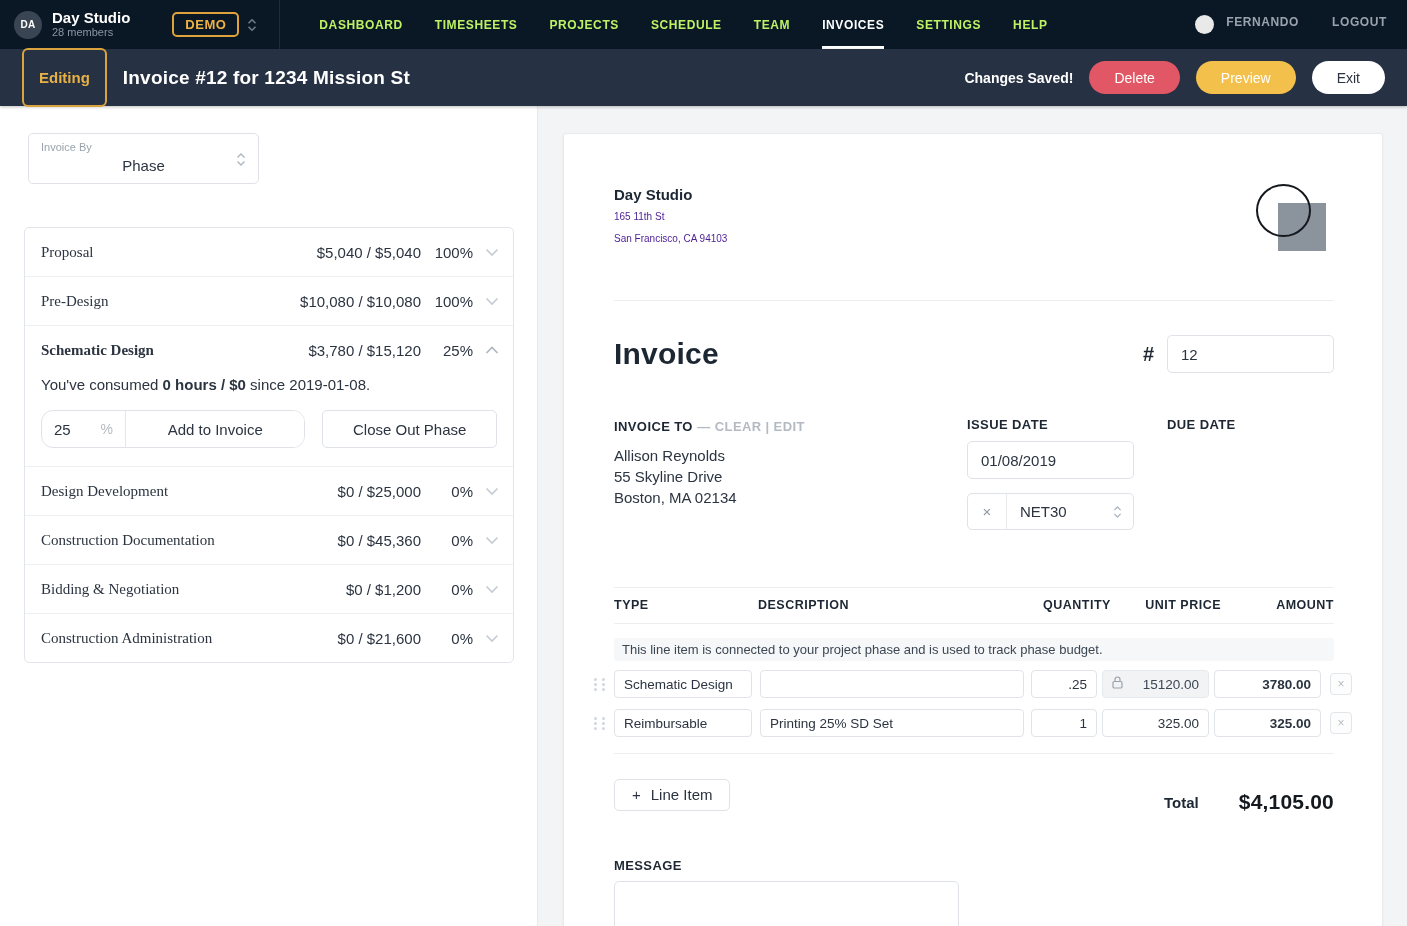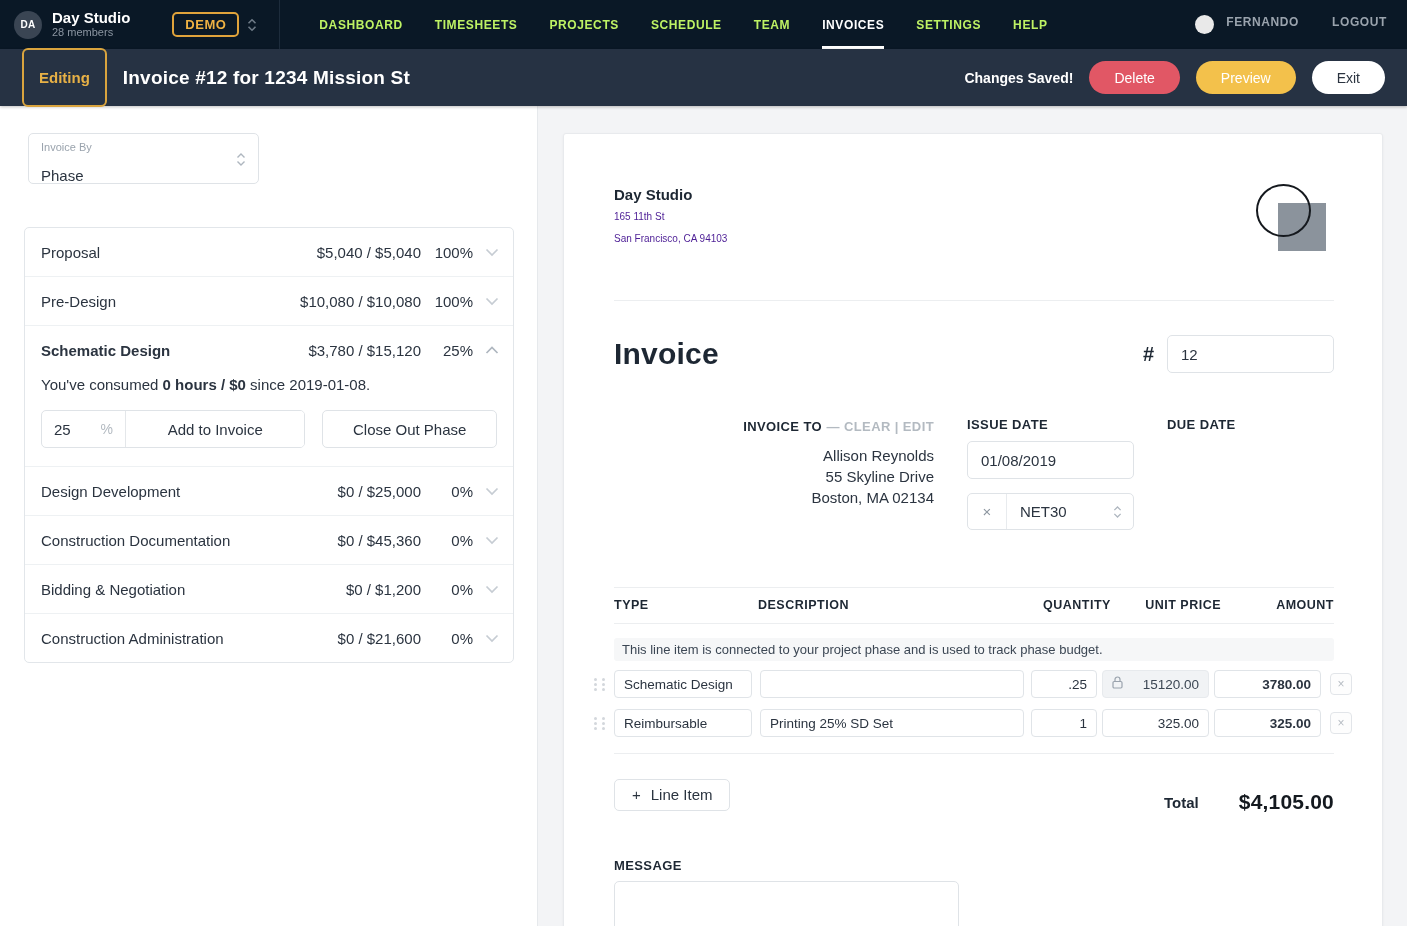--- a/index.html
+++ b/index.html
@@ -72,44 +72,44 @@
   .left-panel{
     position:absolute; left:0; top:0; bottom:0; width:538px;
     background:#fff; border-right:1px solid #e6e9ec; padding:27px 24px 0 28px;
   }
   
   .invoice-by{
     width:231px; height:51px; border:1px solid #dfe3e7; border-radius:5px;
     padding:7px 12px; position:relative; cursor:pointer; background:#fff;
   }
   .invoice-by .small-label{ font-size:11px; color:#9aa3ad; }
-  .invoice-by .value{ font-size:15px; color:#2b3440; margin-top:14px; }
+  .invoice-by .value{ font-size:15px; color:#2b3440; margin-top:4px;text-align:center; }
   .invoice-by .sorter{ position:absolute; right:12px; top:18px; }
 
   
   .phases-card{
     margin-top:43px; width:490px; margin-left:-4px;
     border:1px solid #e2e6ea; border-radius:5px; background:#fff;
   }
   .phase-row{ border-top:1px solid #eef1f3; }
   .phase-row:first-child{ border-top:none; }
   .phase-head{
     height:48px; display:flex; align-items:center; padding:0 14px 0 16px; cursor:pointer;
   }
-  .phase-name{ font-size:15px; color:#2b3440; flex:1; }
+  .phase-name{ font-size:15px; color:#2b3440; flex:1;font-family:Liberation Serif, serif; }
   .phase-name.bold{ font-weight:bold; }
   .phase-amount{ font-size:15px; color:#2b3440; }
   .phase-pct{ font-size:15px; color:#2b3440; width:52px; text-align:right; }
   .chev{ margin-left:12px; display:inline-flex; }
   .phase-expand{ padding:2px 16px 18px 16px; }
   .consumed{ font-size:15px; color:#2b3440; margin-bottom:17px; }
   .consumed b{ font-weight:bold; }
   .phase-controls{ display:flex; gap:17px; }
   .pct-group{
-    display:flex; border:1px solid #dfe3e7; border-radius:5px; height:38px;
+    display:flex; border:1px solid #dfe3e7; border-radius:12px; height:38px;
     width:265px; overflow:hidden; background:#fff;
   }
   .pct-input-wrap{
     width:84px; display:flex; align-items:center; border-right:1px solid #e4e7ea; padding:0 12px;
   }
   .pct-input-wrap input{
     width:36px; border:none; outline:none; font-size:15px; font-family:inherit; color:#2b3440;
   }
   .pct-sign{ margin-left:auto; font-size:14px; color:#b3bac1; }
   .btn-plain{
@@ -147,21 +147,21 @@
   input.box{
     border:1px solid #dfe3e7; border-radius:5px; height:38px; font-size:15px;
     font-family:inherit; color:#2b3440; padding:0 13px; outline:none; background:#fff;
   }
   .num-input{ width:167px; }
 
   .info-row{ display:flex; margin-top:44px; }
   .sect-label{ font-size:13px; font-weight:bold; color:#1d2733; letter-spacing:.4px; }
   .muted-links{ font-size:13px; font-weight:bold; color:#b3bac1; letter-spacing:.4px; }
   .muted-links .lnk{ cursor:pointer; }
-  .bill-to{ flex:1;text-align:right; }
+  .bill-to{ flex:1; }
   .bill-to .b-line{ font-size:15px; line-height:21px; color:#2b3440; }
   .bill-to .b-lines{ margin-top:10px; }
   .date-col{ width:167px; margin-left:33px; }
   .date-col .box{ width:167px; margin-top:9px; }
   .terms{
     margin-top:14px; width:167px; height:37px; border:1px solid #dfe3e7; border-radius:5px;
     display:flex; align-items:center; background:#fff;
   }
   .terms .clear-x{
     width:39px; align-self:stretch; border:none; background:none; cursor:pointer;

